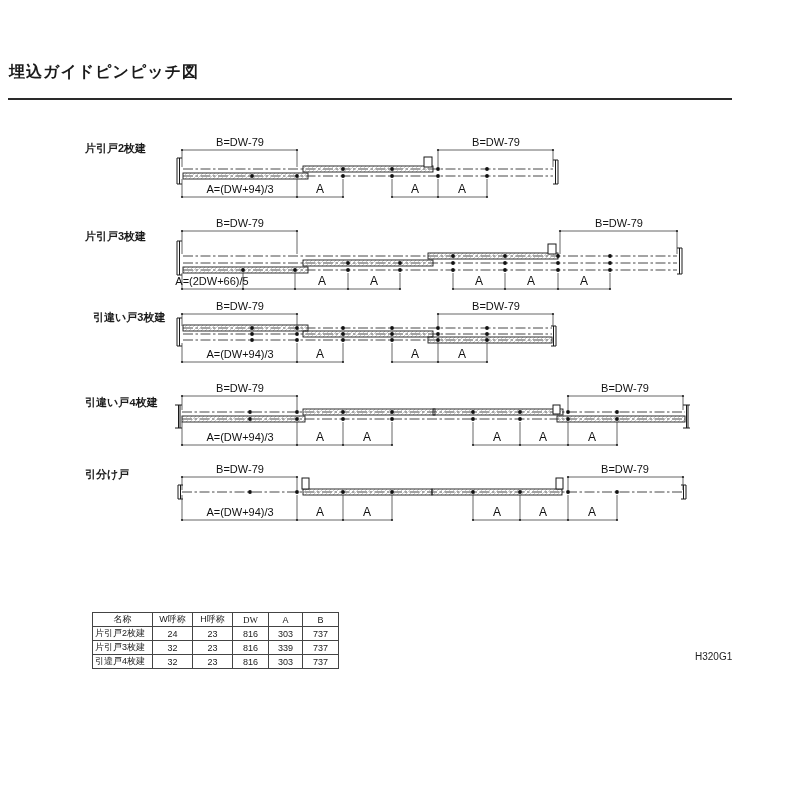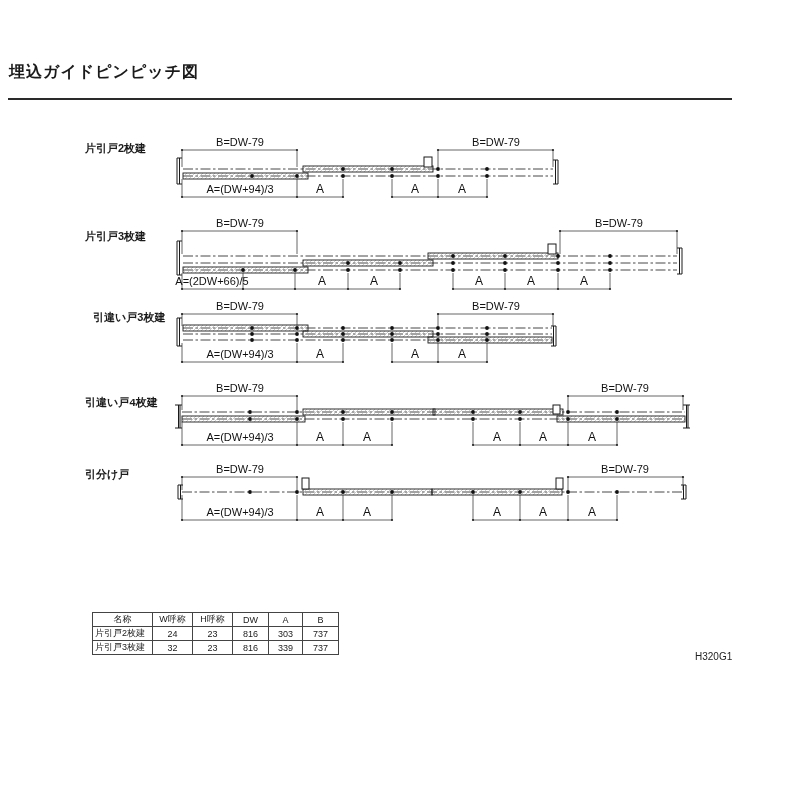--- a/index.html
+++ b/index.html
@@ -337,38 +337,46 @@
         <text x="592" y="516" class="atext" text-anchor="middle">A</text>
       </g>
     </svg>
 
   <table class="spec-table">
     <tbody>
       <tr>
         <th style="width: 55px;">名称</th>
         <th style="width: 35px;">W呼称</th>
         <th style="width: 35px;">H呼称</th>
-        <th style="width: 31px;">DW</th>
+        <th style="width: 31px; font-family: Liberation Serif, serif;">DW</th>
         <th style="width: 29px;">A</th>
         <th style="width: 31px;">B</th>
       </tr>
       <tr>
         <td class="name">片引戸2枚建</td>
         <td>24</td>
         <td>23</td>
         <td>816</td>
         <td>303</td>
         <td>737</td>
       </tr>
       <tr>
         <td class="name">片引戸3枚建</td>
         <td>32</td>
         <td>23</td>
         <td>816</td>
         <td>339</td>
         <td>737</td>
       </tr>
+      <tr>
+        <td class="name">引違戸4枚建</td>
+        <td>32</td>
+        <td>23</td>
+        <td>816</td>
+        <td>303</td>
+        <td>737</td>
+      </tr>
     </tbody>
   </table>
 
   <div class="docnum">H320G10029</div>
 
 </div>
 
 </body></html>

